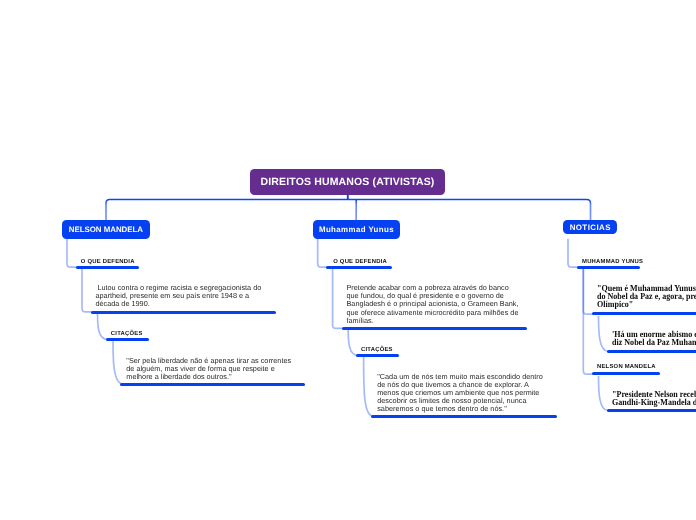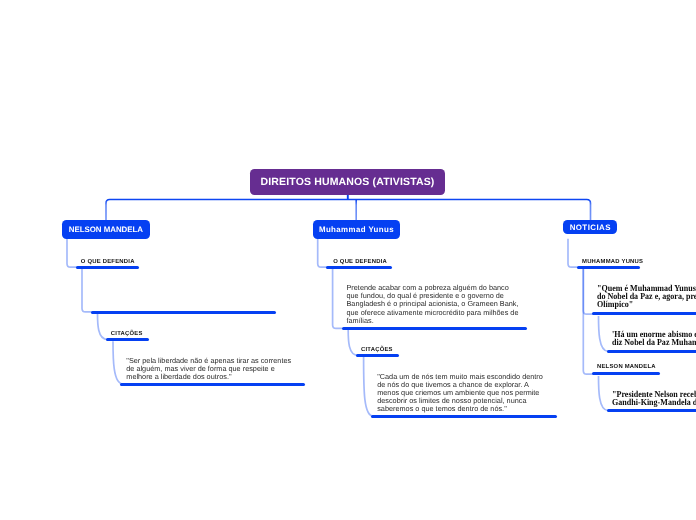--- a/index.html
+++ b/index.html
@@ -52,30 +52,31 @@
       <path d="M598.5,315.9 C598.5,329.3 598.5,351.2 608,351.2"></path>
       <path d="M598.5,376 C598.5,389.1 598.5,410.5 608,410.5"></path>
     </g>
   </svg>
 
   <div class="node root" style="left:250px;top:169.4px;width:195px;height:25.4px;">DIREITOS HUMANOS (ATIVISTAS)</div>
 
   <div class="node branch" style="left:61.8px;top:220.3px;width:88.2px;height:18.5px;letter-spacing:-0.02px;">NELSON MANDELA</div>
   <div class="hlabel" style="left:80.8px;top:258.7px;">O QUE DEFENDIA</div>
   <div class="bar" style="left:75.6px;top:265.6px;width:63.5px;"></div>
+  <div class="ptext" style="left:95.4px;top:284.3px;"> Lutou contra o regime racista e segregacionista do apartheid, presente em seu país entre 1948 e a década de 1990.</div>
   <div class="bar" style="left:91px;top:310.9px;width:185px;"></div>
   <div class="hlabel" style="left:110.8px;top:331.4px;">CITAÇÕES</div>
   <div class="bar" style="left:106px;top:337.6px;width:42.5px;"></div>
   <div class="ptext" style="left:126.3px;top:356.9px;">"Ser pela liberdade não é apenas tirar as correntes de alguém, mas viver de forma que respeite e melhore a liberdade dos outros."</div>
   <div class="bar" style="left:120px;top:382.5px;width:185px;"></div>
 
   <div class="node branch" style="left:313px;top:220.3px;width:87px;height:18.5px;letter-spacing:0.4px;">Muhammad Yunus</div>
   <div class="hlabel" style="left:333.2px;top:258.7px;">O QUE DEFENDIA</div>
   <div class="bar" style="left:326.4px;top:265.6px;width:66px;"></div>
-  <div class="ptext" style="left:346.5px;top:284.3px;">Pretende acabar com a pobreza alguém do banco que fundou, do qual é presidente e o governo de Bangladesh é o principal acionista, o Grameen Bank, que oferece ativamente microcrédito para milhões de famílias.</div>
+  <div class="ptext" style="left:346.5px;top:284.3px;">Pretende acabar com a pobreza através do banco que fundou, do qual é presidente e o governo de Bangladesh é o principal acionista, o Grameen Bank, que oferece ativamente microcrédito para milhões de famílias.</div>
   <div class="bar" style="left:341.6px;top:326.9px;width:185.4px;"></div>
   <div class="hlabel" style="left:361px;top:347.4px;">CITAÇÕES</div>
   <div class="bar" style="left:356px;top:353.9px;width:42.5px;"></div>
   <div class="ptext" style="left:377.2px;top:372.7px;">"Cada um de nós tem muito mais escondido dentro de nós do que tivemos a chance de explorar. A menos que criemos um ambiente que nos permite descobrir os limites de nosso potencial, nunca saberemos o que temos dentro de nós."</div>
   <div class="bar" style="left:371.3px;top:414.8px;width:185.3px;"></div>
 
   <div class="node branch" style="left:563.1px;top:220.3px;width:54.4px;height:14px;letter-spacing:0.45px;">NOTICIAS</div>
   <div class="hlabel" style="left:582px;top:258.7px;">MUHAMMAD YUNUS</div>
   <div class="bar" style="left:576.6px;top:265.6px;width:63.5px;"></div>
   <div class="ptext serif" style="left:597px;top:285.3px;">"Quem é Muhammad Yunus, bengali ganhador

